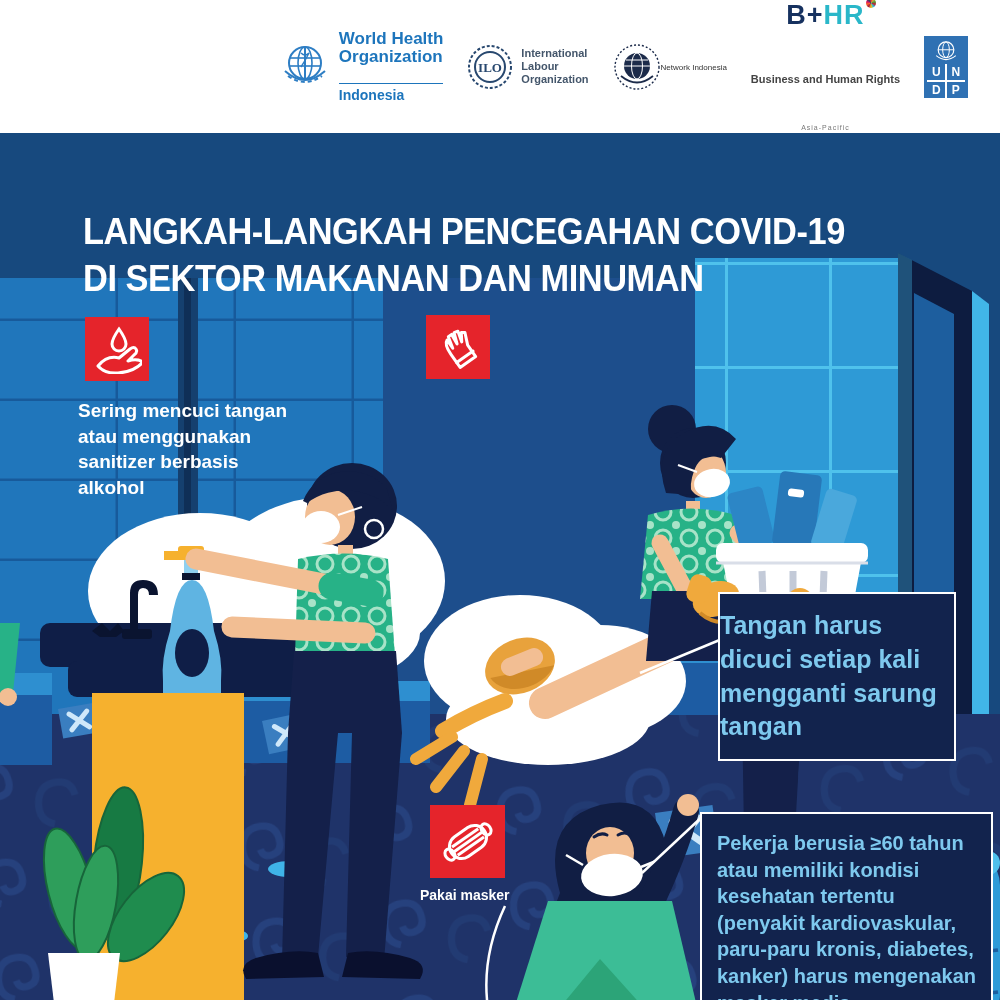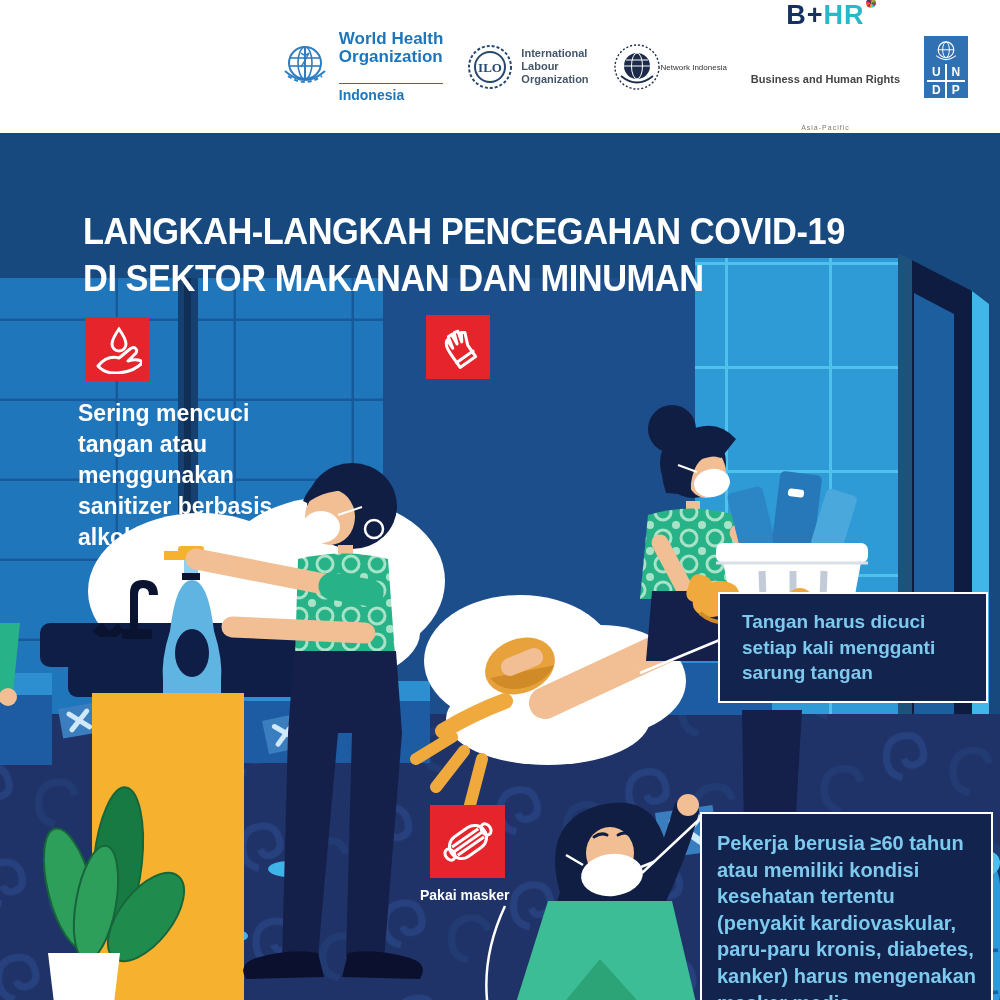--- a/index.html
+++ b/index.html
@@ -26,25 +26,25 @@
   .undp{width:44px;height:62px;background:#2f71b3;display:flex;flex-direction:column;align-items:center;padding-top:3px;box-sizing:border-box;}
   .undp-grid{display:grid;grid-template-columns:1fr 1fr;gap:1.5px;background:#ffffff;margin-top:2px;}
   .undp-cell{width:18px;height:16px;background:#2f71b3;color:#fff;font-weight:bold;font-size:12px;
              display:flex;align-items:center;justify-content:center;}
   
   .scene{position:absolute;top:133px;left:0;width:1000px;height:867px;margin-top:28px;}
   .scene svg.bg{position:absolute;top:0;left:0;}
   .title{position:absolute;left:83px;top:48px;color:#ffffff;font-weight:800;font-size:37px;
          line-height:1.26;transform:scaleX(.93);transform-origin:left top;letter-spacing:-.5px;white-space:nowrap;}
   .icon-box{position:absolute;background:#e5242b;display:flex;align-items:center;justify-content:center;}
-  .step-text{position:absolute;color:#ffffff;font-weight:bold;font-size:23px;line-height:1.35;}
+  .step-text{position:absolute;color:#ffffff;font-weight:bold;font-size:19px;line-height:1.35;}
   .mask-label{position:absolute;color:#ffffff;font-weight:bold;font-size:14px;}
   .callout{position:absolute;background:#12234d;border:2.5px solid #ffffff;color:#7ec9ee;
            font-weight:bold;box-sizing:border-box;}
-  .callout-1{left:718px;top:431px;width:270px;padding:15px 22px;font-size:19px;line-height:1.35;}
+  .callout-1{left:718px;top:431px;width:238px;padding:15px 0;font-size:25px;line-height:1.35;}
   .callout-2{left:700px;top:651px;width:293px;padding:16px 15px;font-size:20px;line-height:1.33;}
 </style>
 </head>
 <body>
 
 <div class="poster">
 
   <div class="header">
     <div class="logo">
       <svg width="52" height="52" viewBox="0 0 52 52">

